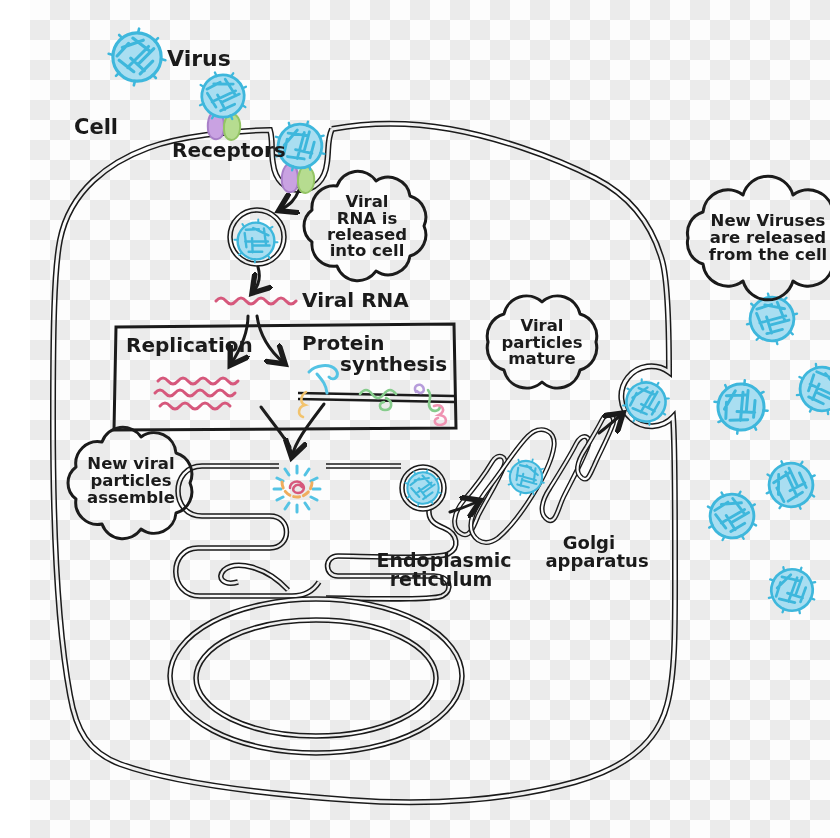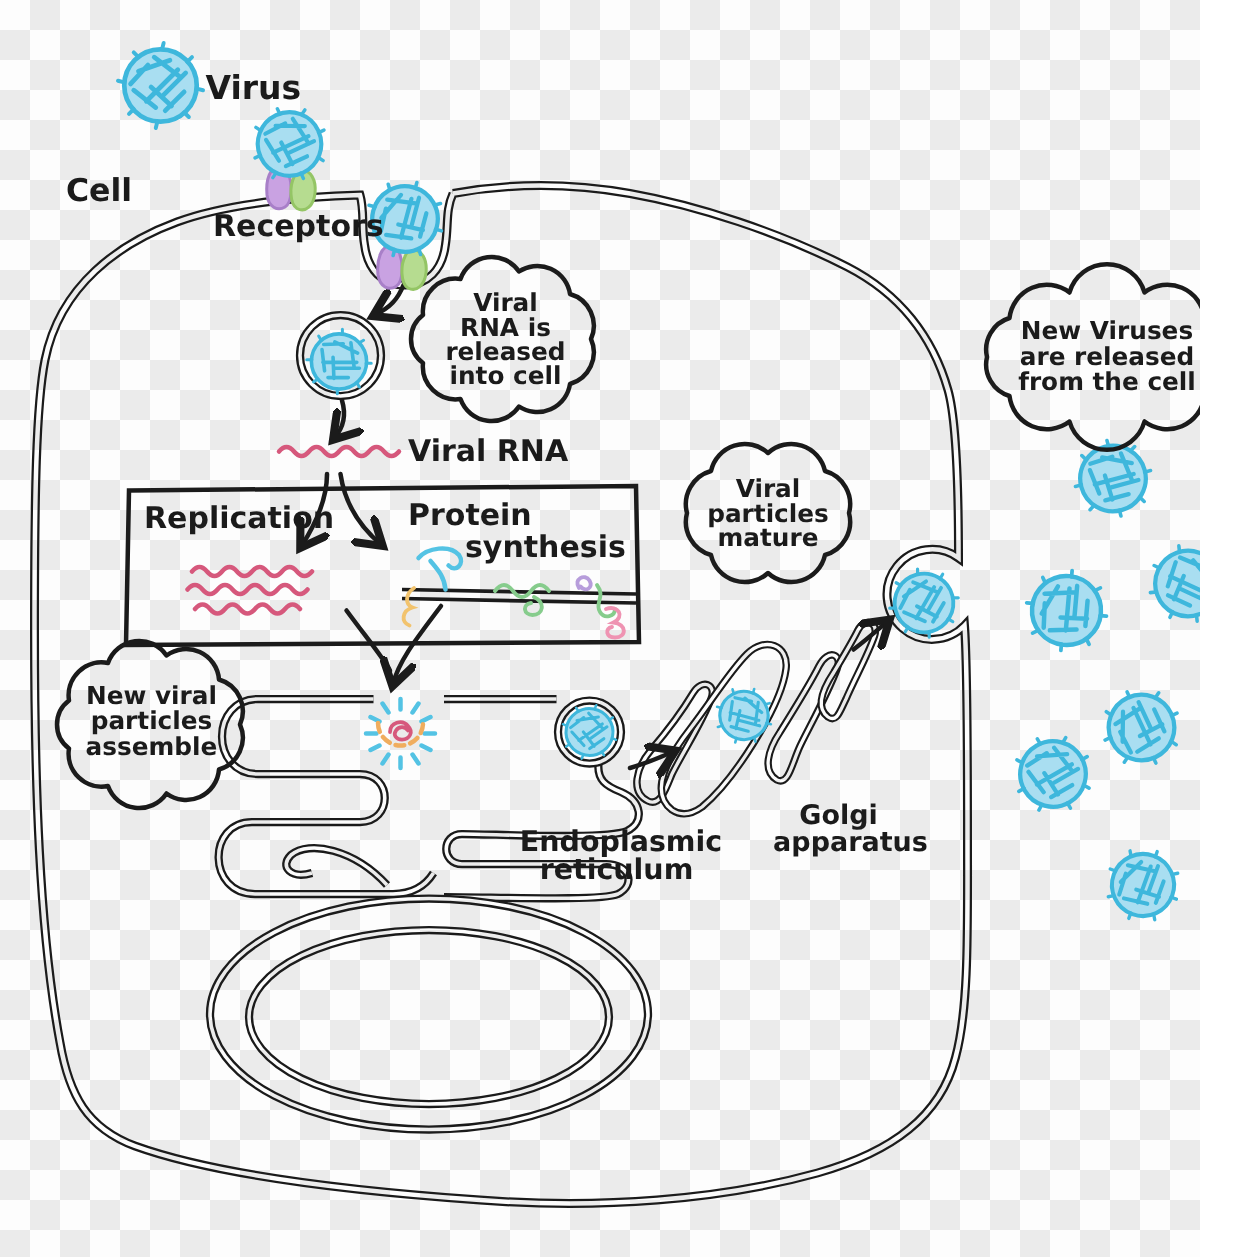--- a/index.html
+++ b/index.html
@@ -1,16 +1,16 @@
 <!DOCTYPE html>
 <html><head>
 <meta charset="utf-8">
 <style>
   html,body{margin:0;padding:0;background:#fff;}
-  .stage{position:relative;width:800px;height:838px;overflow:hidden;}
+  .stage{position:relative;width:800px;height:838px;overflow:hidden;margin-left:30px;}
   .hand{font-family:"DejaVu Sans","Liberation Sans",sans-serif;font-weight:600;fill:#1b1b1b;}
   .ink{stroke:#1b1b1b;fill:none;}
   text{user-select:none;}
 </style>
 </head>
 <body>
 
 <div class="stage">
 <svg width="840" height="838" viewBox="0 0 840 838" xmlns="http://www.w3.org/2000/svg">
   <defs>

